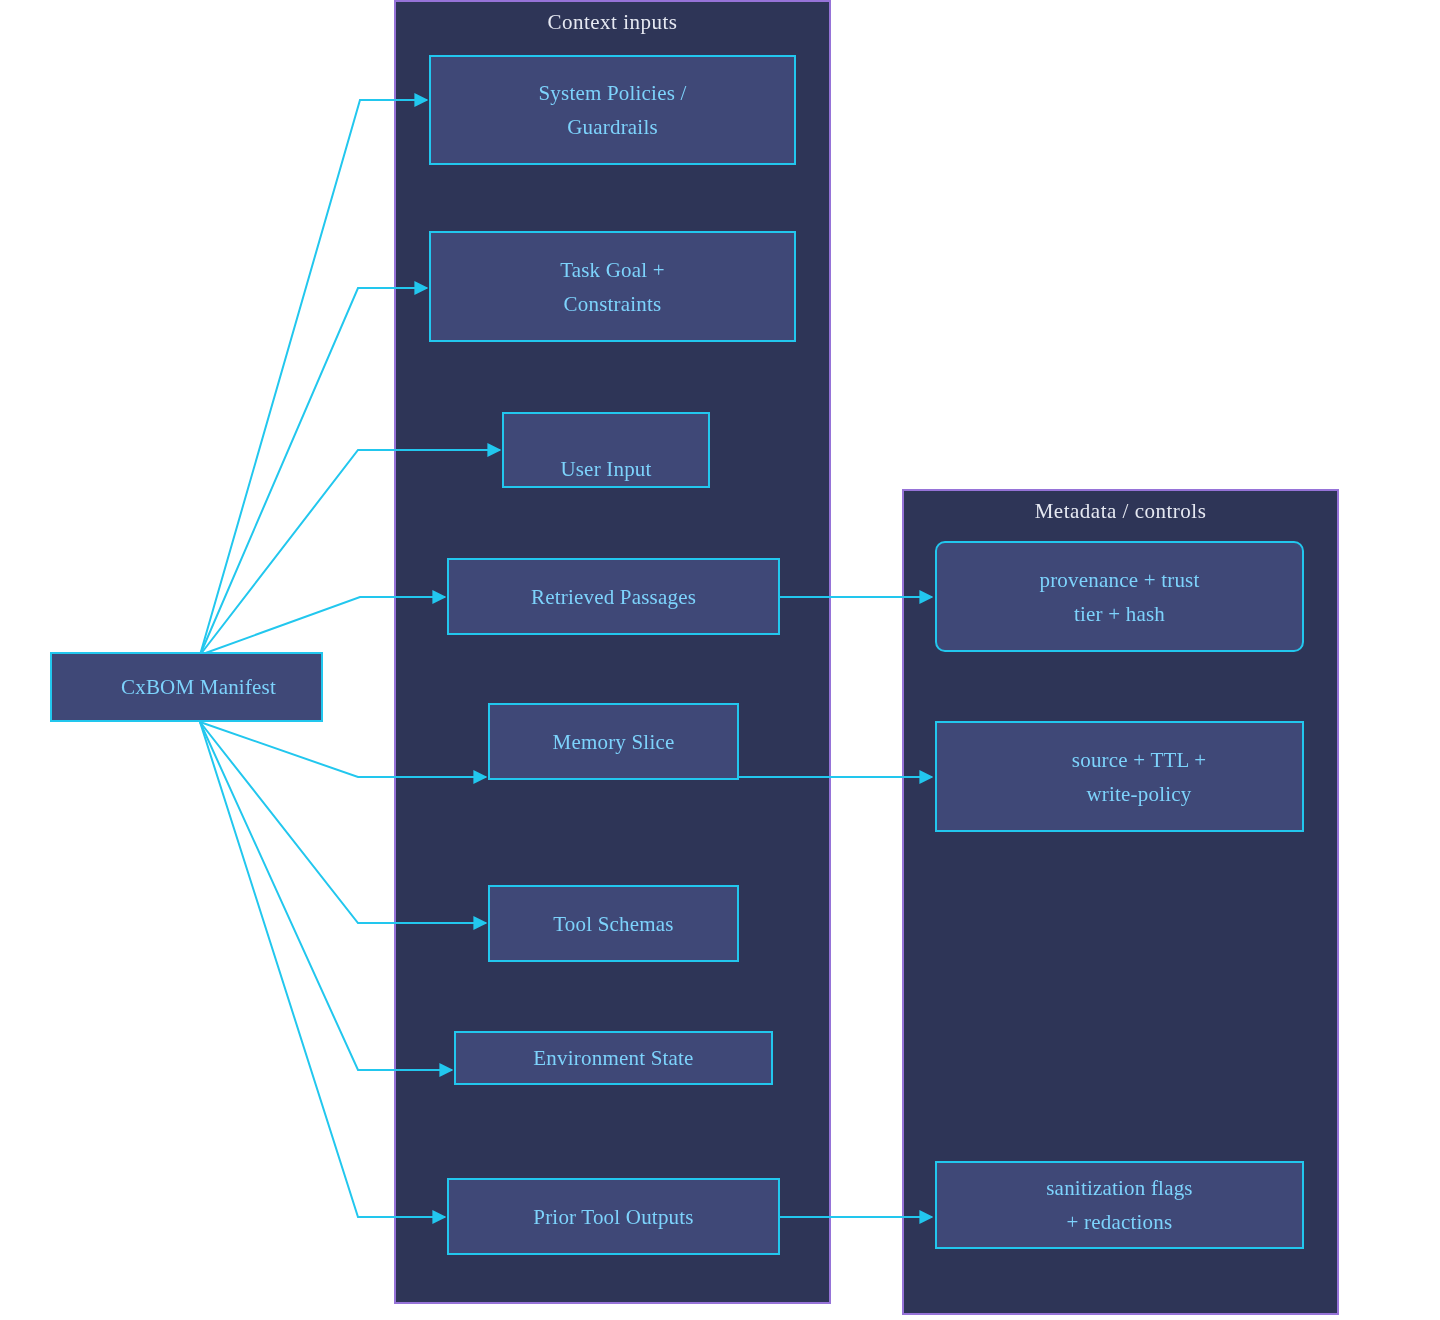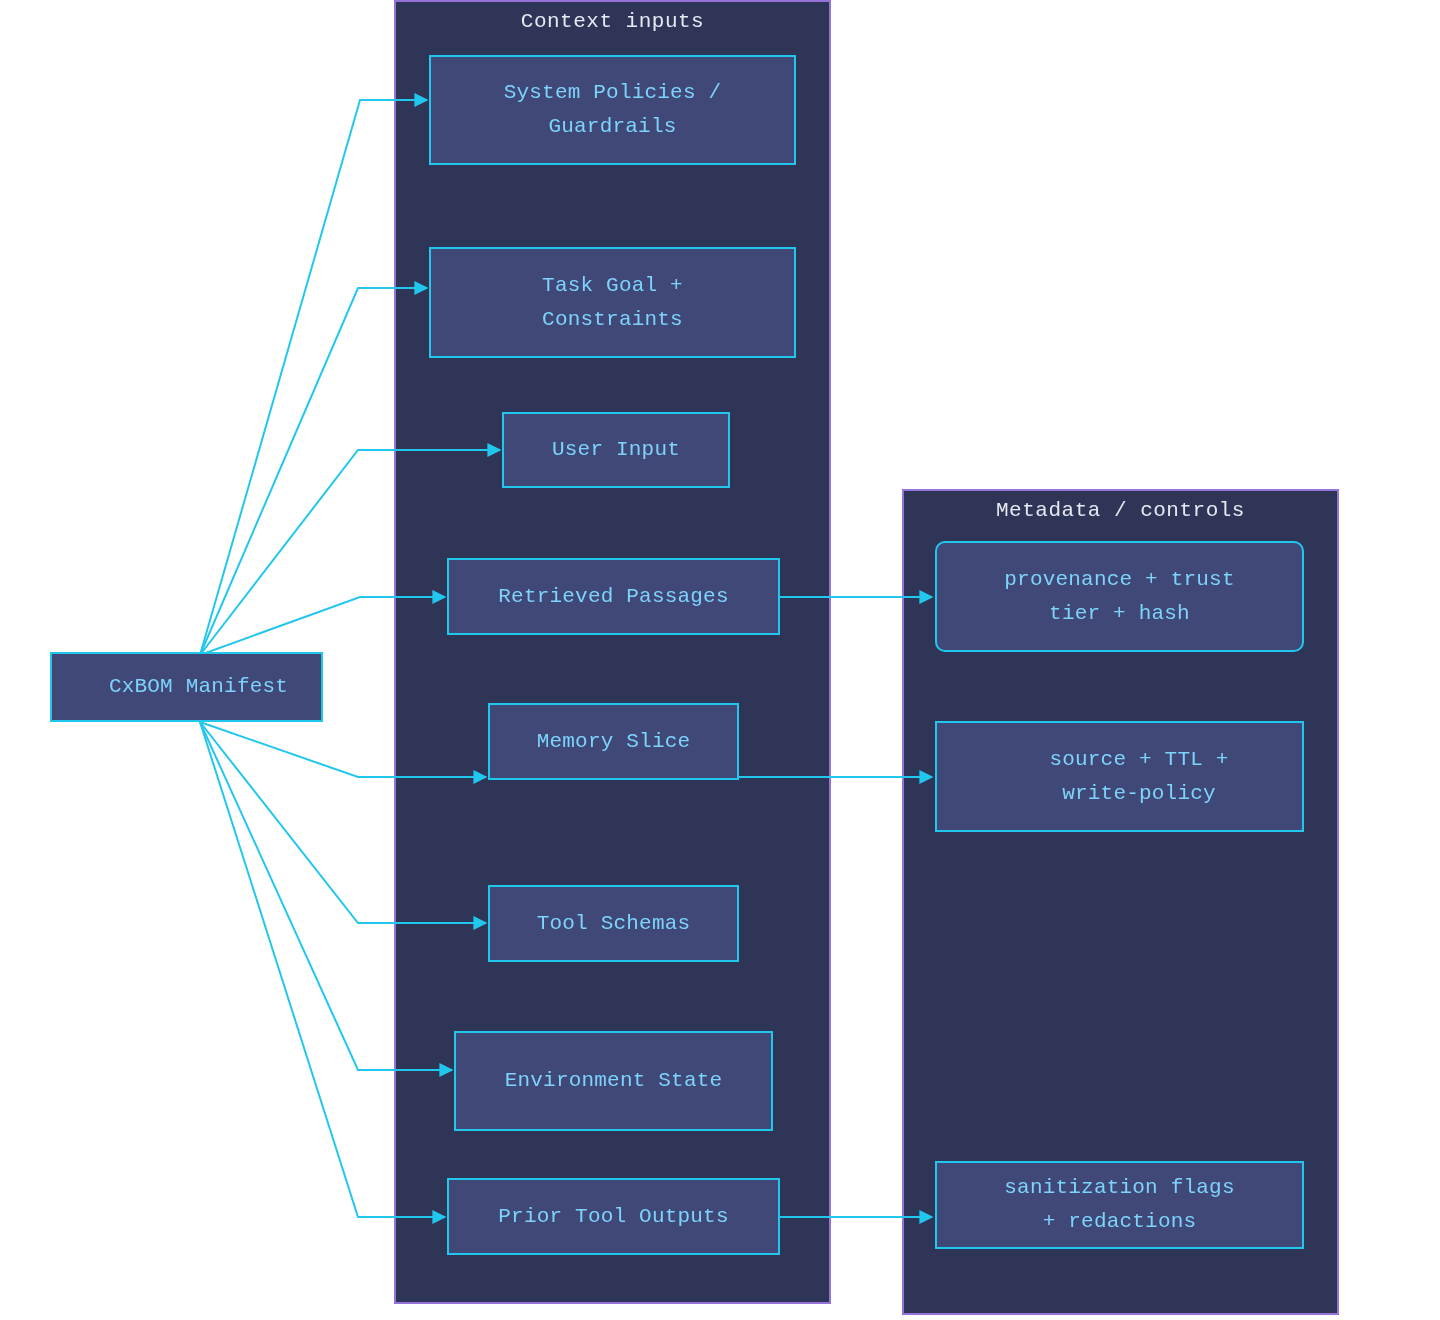--- a/index.html
+++ b/index.html
@@ -5,21 +5,21 @@
   html, body {
     margin: 0;
     padding: 0;
     background: #ffffff;
   }
   #canvas {
     position: relative;
     width: 1440px;
     height: 1320px;
     background: #ffffff;
-    font-family: Liberation Mono, monospace;
+    font-family: Liberation Serif, serif;
     overflow: hidden;
   }
   svg#edges {
     position: absolute;
     left: 0;
     top: 0;
     width: 1440px;
     height: 1320px;
     pointer-events: none;
     z-index: 5;
@@ -112,42 +112,42 @@
 
   <div class="node" id="root-node" style="left:50px; top:652px; width:273px; height:70px;">
     <span class="node-label">CxBOM Manifest</span>
   </div>
 
   <div class="node" style="left:429px; top:55px; width:367px; height:110px;">
     <span class="node-label">System Policies /
 Guardrails</span>
   </div>
 
-  <div class="node" style="left:429px; top:231px; width:367px; height:111px;margin-top:16px;">
+  <div class="node" style="left:429px; top:231px; width:367px; height:111px;">
     <span class="node-label">Task Goal +
 Constraints</span>
   </div>
 
-  <div class="node" style="left:502px; top:412px; width:228px; height:76px;">
+  <div class="node" style="left:502px; top:412px; width:208px; height:76px;align-items:flex-end;">
     <span class="node-label">User Input</span>
   </div>
 
   <div class="node" style="left:447px; top:558px; width:333px; height:77px;">
     <span class="node-label">Retrieved Passages</span>
   </div>
 
   <div class="node" style="left:488px; top:703px; width:251px; height:77px;">
     <span class="node-label">Memory Slice</span>
   </div>
 
   <div class="node" style="left:488px; top:885px; width:251px; height:77px;">
     <span class="node-label">Tool Schemas</span>
   </div>
 
-  <div class="node" style="left:454px; top:1031px; width:319px; height:100px;">
+  <div class="node" style="left:454px; top:1031px; width:319px; height:54px;">
     <span class="node-label">Environment State</span>
   </div>
 
   <div class="node" style="left:447px; top:1178px; width:333px; height:77px;">
     <span class="node-label">Prior Tool Outputs</span>
   </div>
 
   <div class="node" style="left:935px; top:541px; width:369px; height:111px;border-radius:10px;">
     <span class="node-label">provenance + trust
 tier + hash</span>

